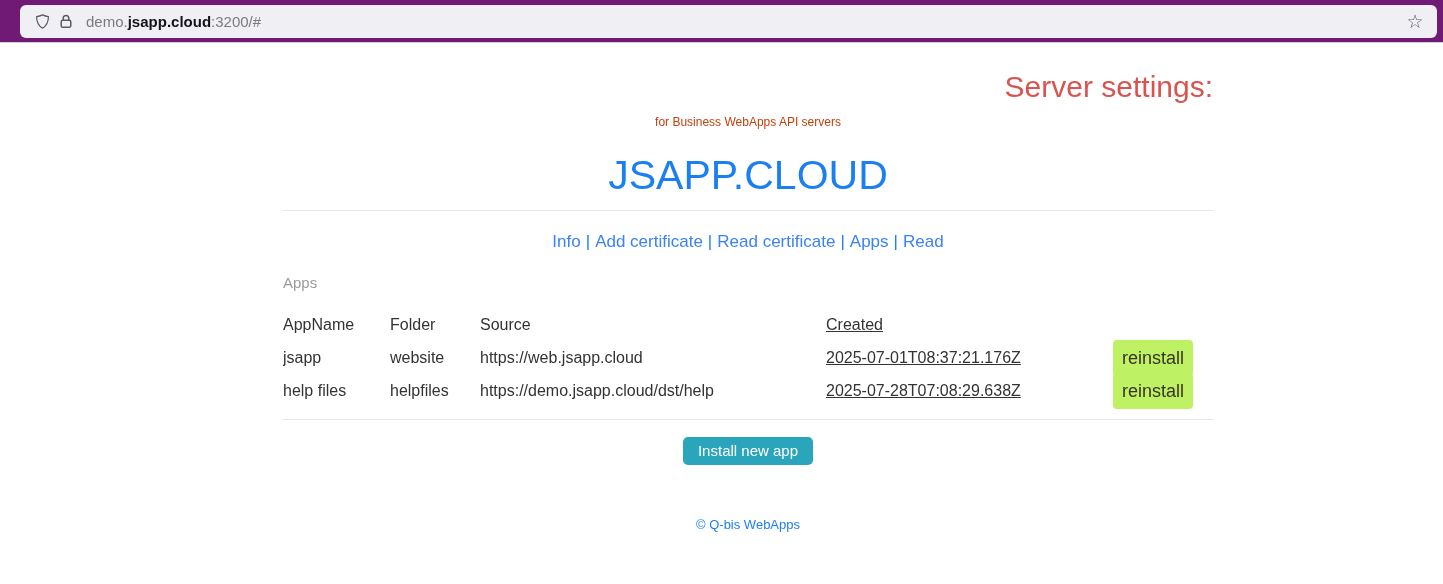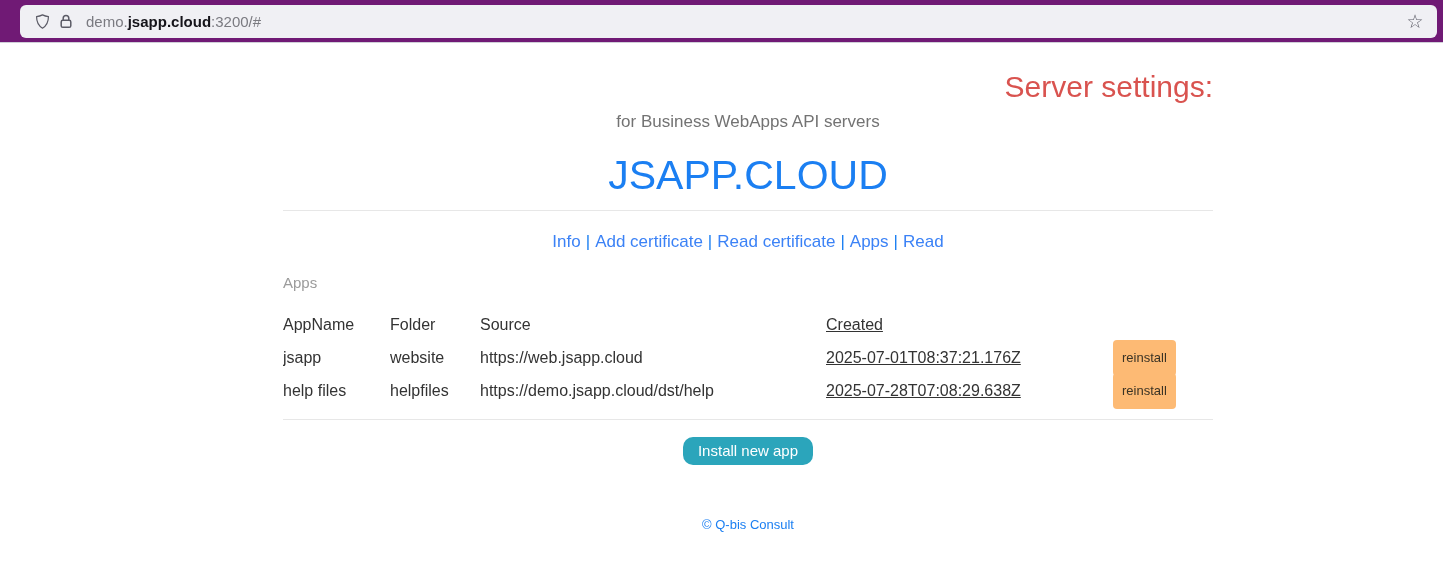--- a/index.html
+++ b/index.html
@@ -56,23 +56,23 @@
     margin: 27px 0 0 0;
     text-align: right;
     font-size: 30px;
     line-height: 33px;
     font-weight: 400;
     color: #d9534f;
   }
   .page-subtitle {
     margin-top: 9px;
     text-align: center;
-    font-size: 17px;
+    font-size: 12px;
     line-height: 20px;
-    color: #737373;
+    color: #c2410c;
   }
   .brand-title {
     margin-top: 23px;
     text-align: center;
     font-size: 41px;
     line-height: 40px;
     font-weight: 400;
     color: #1b7ff2;
   }
   hr.rule {
@@ -111,37 +111,37 @@
   .c-appname { width: 107px; flex: none; }
   .c-folder  { width: 90px;  flex: none; }
   .c-source  { width: 346px; flex: none; }
   .c-created { width: 287px; flex: none; text-decoration: underline; }
   .c-action  { flex: 1; }
   .t-head { color: #333; }
   .t-cell { color: #333; white-space: nowrap; overflow: hidden; }
 
   .reinstall-button {
     display: inline-block;
-    background: #fdba74;
+    background: #bef264;
     color: #3a3325;
     border: none;
     border-radius: 4px;
     font-family: "Liberation Sans", sans-serif;
-    font-size: 13px;
+    font-size: 18px;
     line-height: 16px;
     padding: 10px 9px;
     cursor: pointer;
   }
 
   .install-row { text-align: center; margin-top: 17px; }
   .install-button {
     background: #2ba5bb;
     color: #ffffff;
     border: none;
-    border-radius: 10px;
+    border-radius: 5px;
     font-family: "Liberation Sans", sans-serif;
     font-size: 15px;
     line-height: 18px;
     padding: 5px 15px;
     cursor: pointer;
   }
 
   .page-footer {
     margin-top: 52px;
     text-align: center;
@@ -219,16 +219,16 @@
     </div>
   </div>
 
   <hr class="rule" style="margin-top:12px;">
 
   <div class="install-row">
     <button class="install-button">Install new app</button>
   </div>
 
   <div class="page-footer">
-    <a>© Q-bis Consult</a>
+    <a>© Q-bis WebApps</a>
   </div>
 
 </div>
 
 </body></html>

